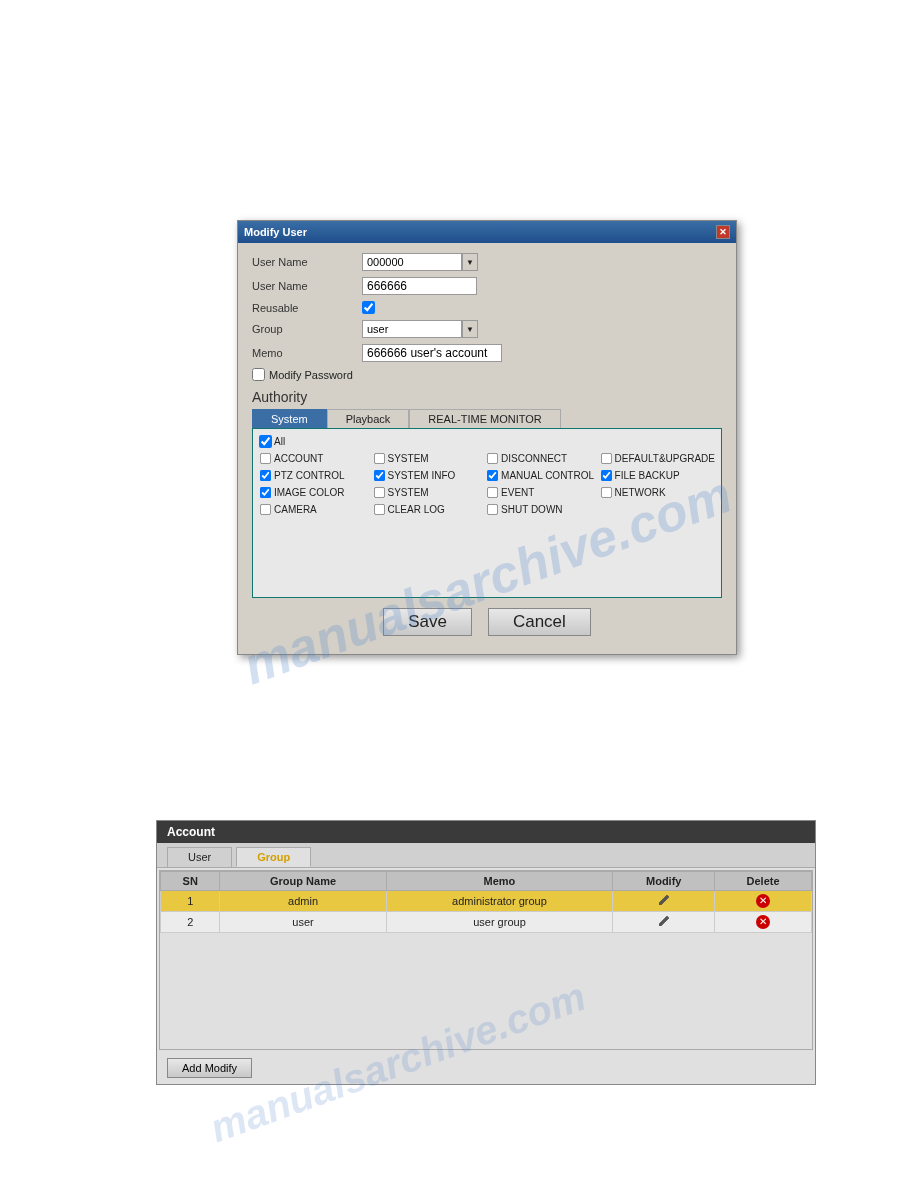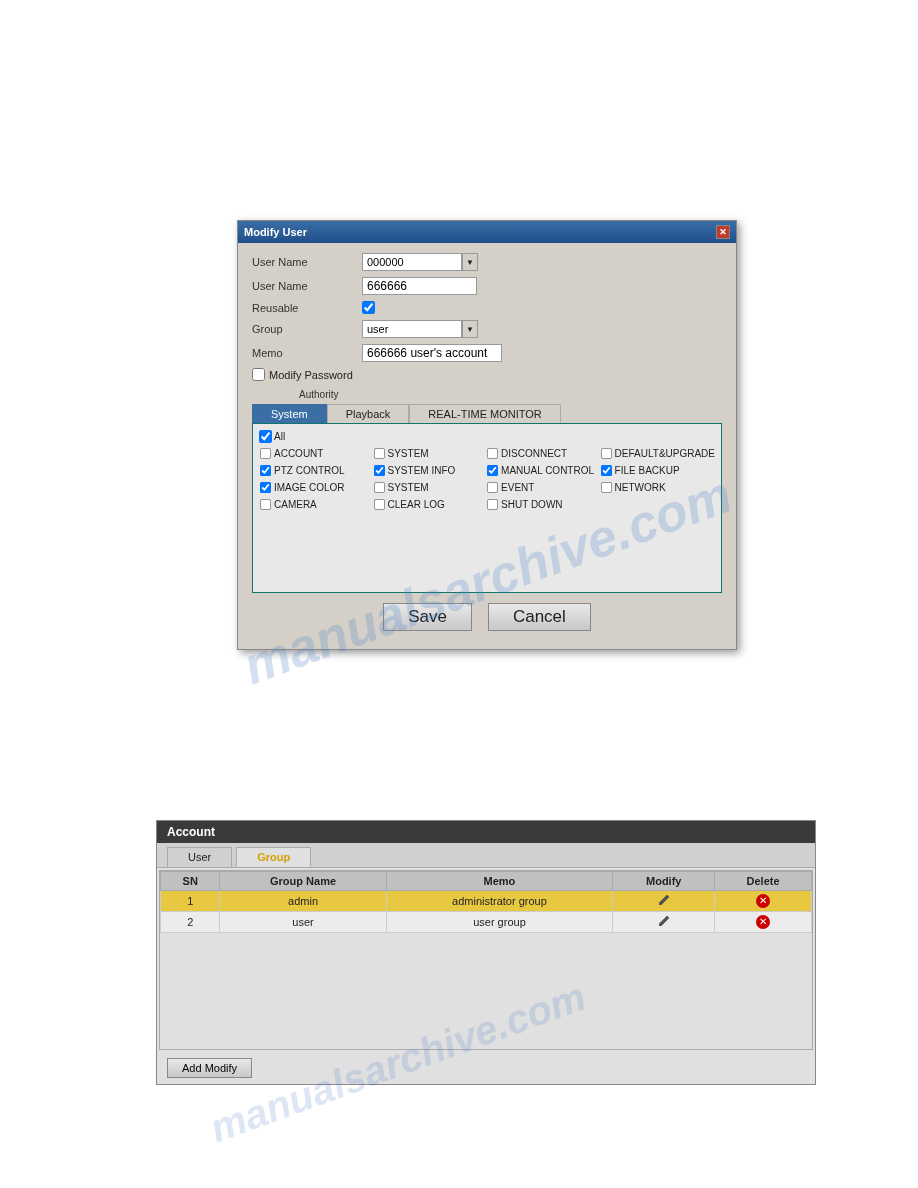--- a/index.html
+++ b/index.html
@@ -96,24 +96,23 @@
     }
     .checkbox-row input[type=checkbox] {
       margin-right: 4px;
     }
 
     
     .authority-section {
       margin-top: 8px;
     }
     .authority-label {
-      font-size: 10px;
+      font-size: 14px;
       color: #333;
       margin-bottom: 4px;
-      margin-left: 47px;
     }
     .authority-tabs {
       display: flex;
     }
     .auth-tab {
       padding: 3px 18px;
       border: 1px solid #aaa;
       background: #d4d0c8;
       font-size: 11px;
       cursor: pointer;

